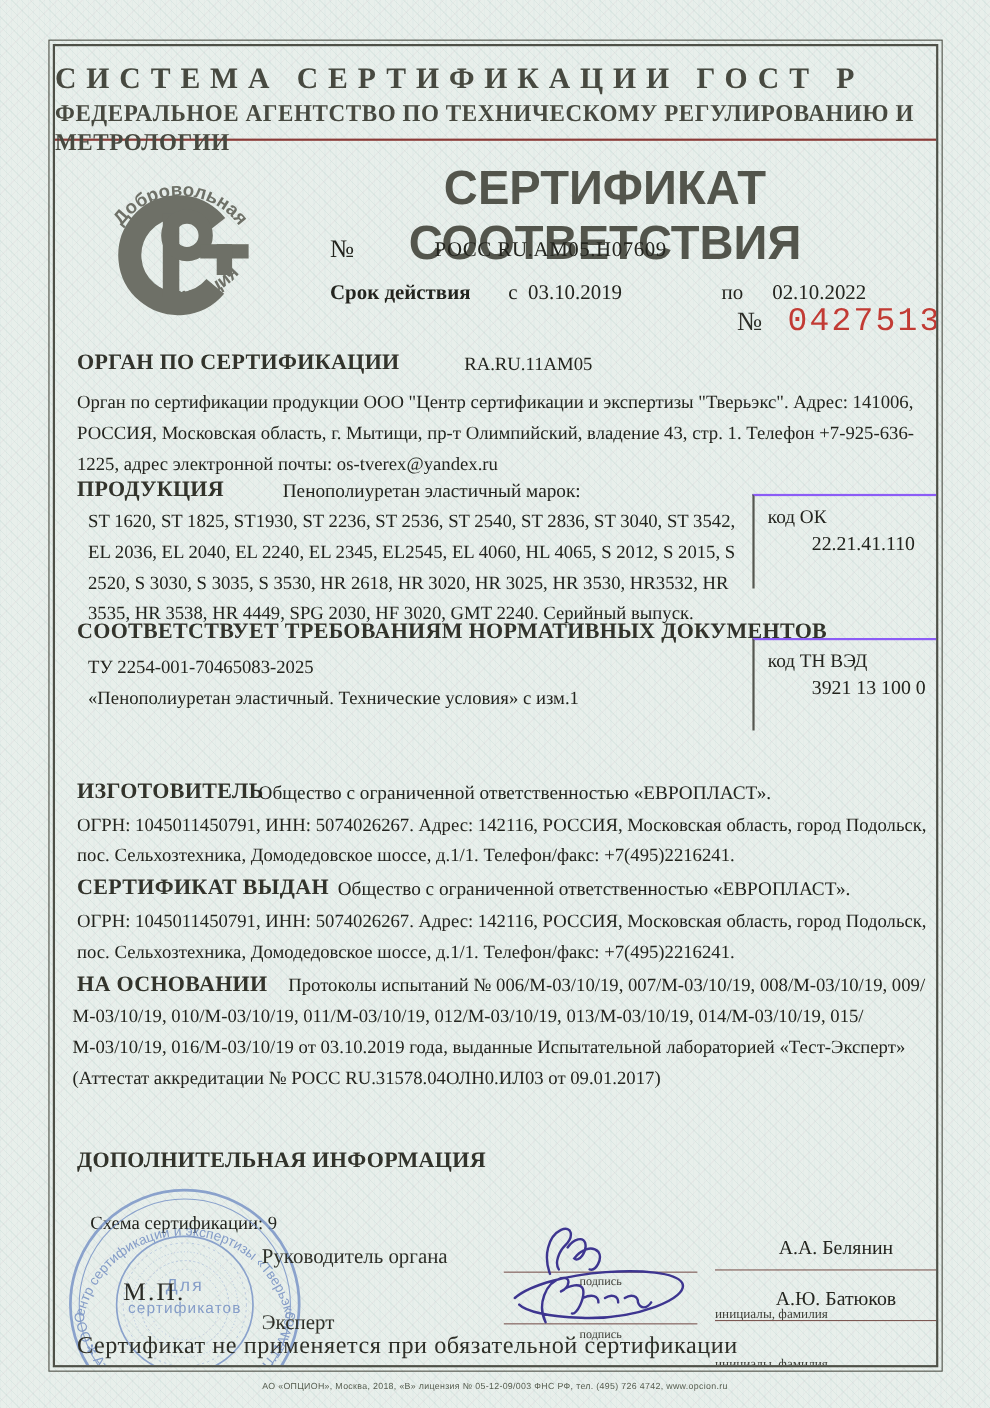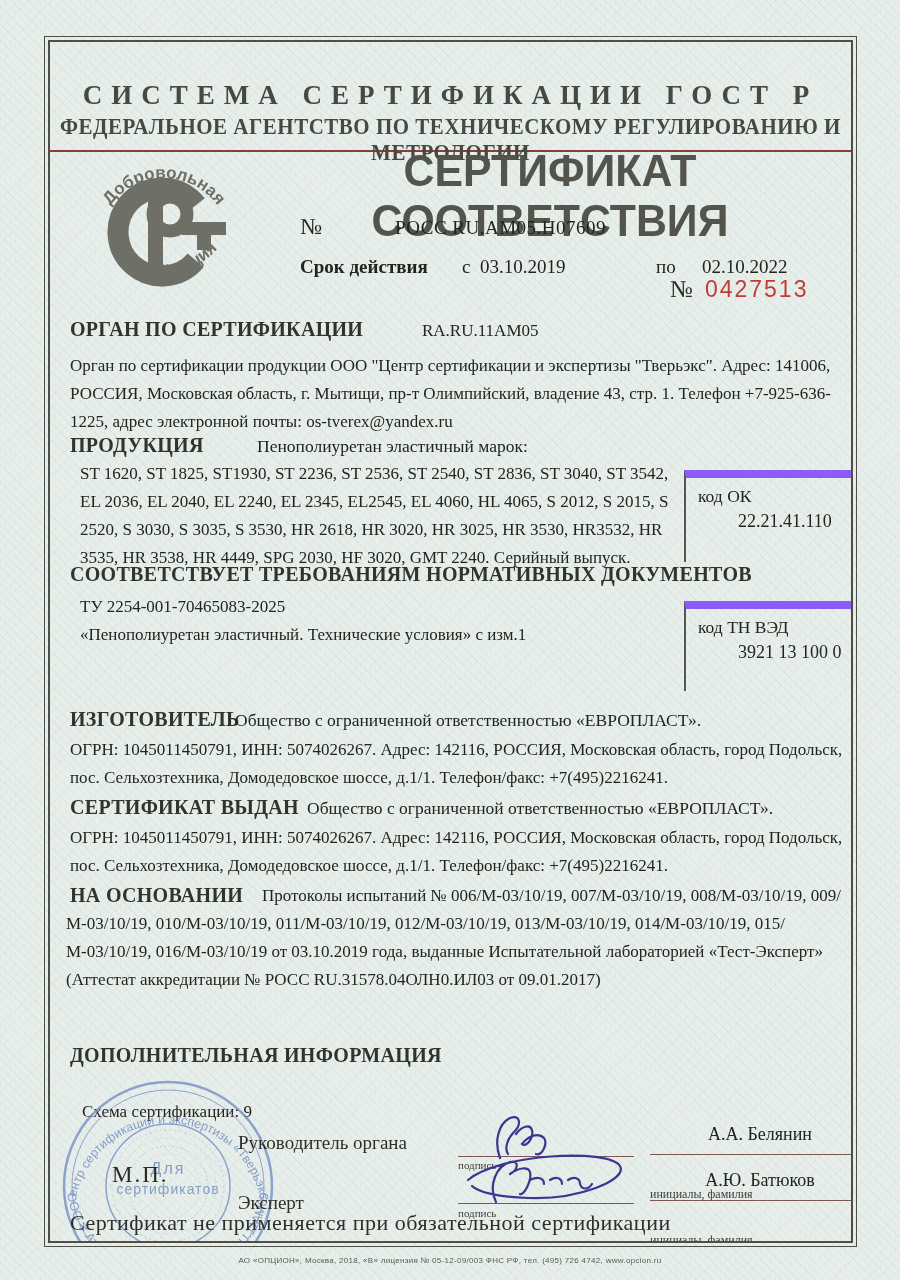--- a/index.html
+++ b/index.html
@@ -10,48 +10,48 @@
     background-image:
       repeating-linear-gradient(45deg, rgba(120,170,160,.10) 0 1px, transparent 1px 6px),
       repeating-linear-gradient(-45deg, rgba(190,150,170,.07) 0 1px, transparent 1px 8px),
       repeating-linear-gradient(90deg, rgba(150,190,200,.05) 0 1px, transparent 1px 5px);
     color:#23241e;
   }
   .frame{position:absolute;left:44px;top:36px;width:811px;height:1209px;border:1px solid #4e5047;}
   .frame-inner{position:absolute;left:3px;top:3px;right:3px;bottom:3px;border:2px solid #4e5047;overflow:hidden;}
   .abs{position:absolute;}
   
-  .hdr{position:absolute;left:0;top:0;width:100%;height:84px;border-bottom:2px solid #8a3c38;text-align:center;margin-top:24px;}
+  .hdr{position:absolute;left:0;top:0;width:100%;height:84px;border-bottom:2px solid #8a3c38;}
   .hdr-l1{margin-top:14px;font-size:27px;font-weight:bold;letter-spacing:9px;color:#474940;}
   .hdr-l2{margin-top:4px;font-size:21px;font-weight:bold;letter-spacing:0.5px;color:#474940;transform:scaleY(1.05);}
   
   .title{left:180px;top:106px;width:640px;text-align:center;font-family:"Liberation Sans",sans-serif;
          font-weight:bold;font-size:42px;color:#53554c;letter-spacing:0px;transform:scale(1.02,1.04);}
   .numrow{left:0;top:172px;width:100%;height:30px;font-size:19px;}
   .no-sign{position:absolute;left:250px;top:0;font-size:23px;}
   .no-val{position:absolute;left:345px;top:3px;letter-spacing:0.5px;}
   .validity{left:0;top:214px;width:100%;height:28px;font-size:19px;}
   .v-label{position:absolute;left:250px;top:0;font-weight:bold;}
   .v-from-l{position:absolute;left:412px;top:0;}
   .v-from{position:absolute;left:430px;top:0;}
   .v-to-l{position:absolute;left:606px;top:0;}
   .v-to{position:absolute;left:652px;top:0;}
   .blankno{left:620px;top:234px;width:170px;height:36px;}
   .blankno .sym{font-size:24px;color:#2c2d27;}
-  .blankno .digits{font-family:Liberation Sans, sans-serif;font-size:23px;color:#c23b34;letter-spacing:2px;margin-left:12px;}
+  .blankno .digits{font-family:Liberation Mono, monospace;font-size:30px;color:#c23b34;letter-spacing:2px;margin-left:23px;}
   
   .shead{font-weight:bold;font-size:20px;color:#32332b;letter-spacing:0.3px;}
   .body-txt{font-size:17px;line-height:28px;color:#23241e;}
   .inline-intro{font-size:17.5px;color:#23241e;font-weight:normal;}
   
-  .codebox{border-top:8px solid #8b5cf6;border-left:2px solid #555750;padding:8px 0 0 12px;font-size:17.5px;margin-top:21px;}
+  .codebox{border-top:2px solid #8b5cf6;border-left:2px solid #555750;padding:8px 0 0 12px;font-size:17.5px;}
   .codebox .cval{margin-left:40px;margin-top:4px;font-size:18px;font-family:Liberation Serif, serif;}
   
   .sigline{border-bottom:1.5px solid #7c5853;height:0;}
-  .cap{font-size:11px;color:#3d3e37;text-align:left;}
+  .cap{font-size:11px;color:#3d3e37;text-align:center;}
   .cap2{font-size:12px;color:#3d3e37;text-align:left;margin-top:29px;}
   .name{font-size:18px;text-align:center;}
   .siglabel{font-weight:normal;font-size:19px;color:#2e2f28;}
   .statement{left:0;top:1168px;width:100%;text-align:left;font-size:22px;color:#2e2f28;letter-spacing:0.5px;padding-left:20px;}
   .fineprint{position:absolute;left:0;top:1256px;width:100%;text-align:center;
              font-family:"Liberation Sans",sans-serif;font-size:8px;color:#555c4e;letter-spacing:0.3px;}
   .mp{font-size:23px;color:#2a2b25;letter-spacing:2px;}
   .stamp{opacity:0.8;}
 </style>
 </head>

